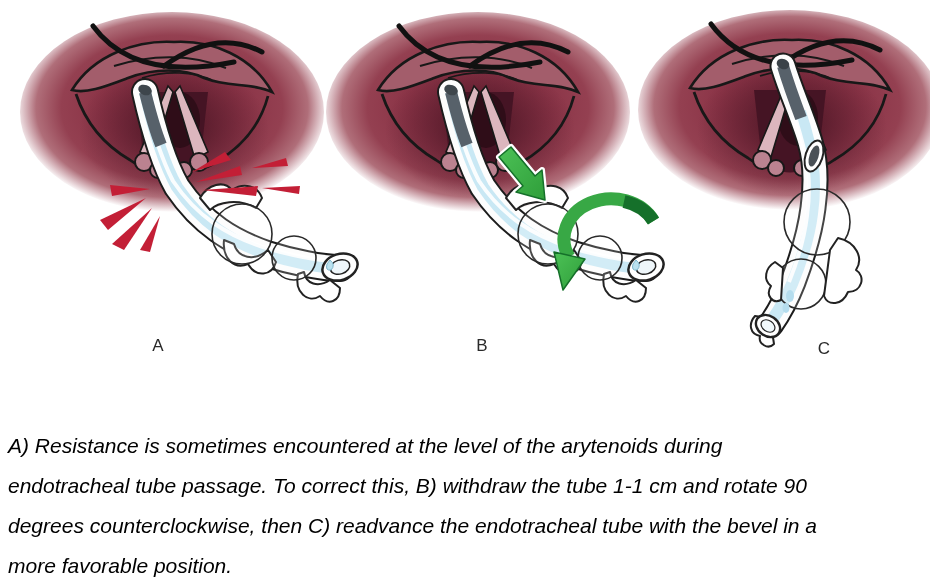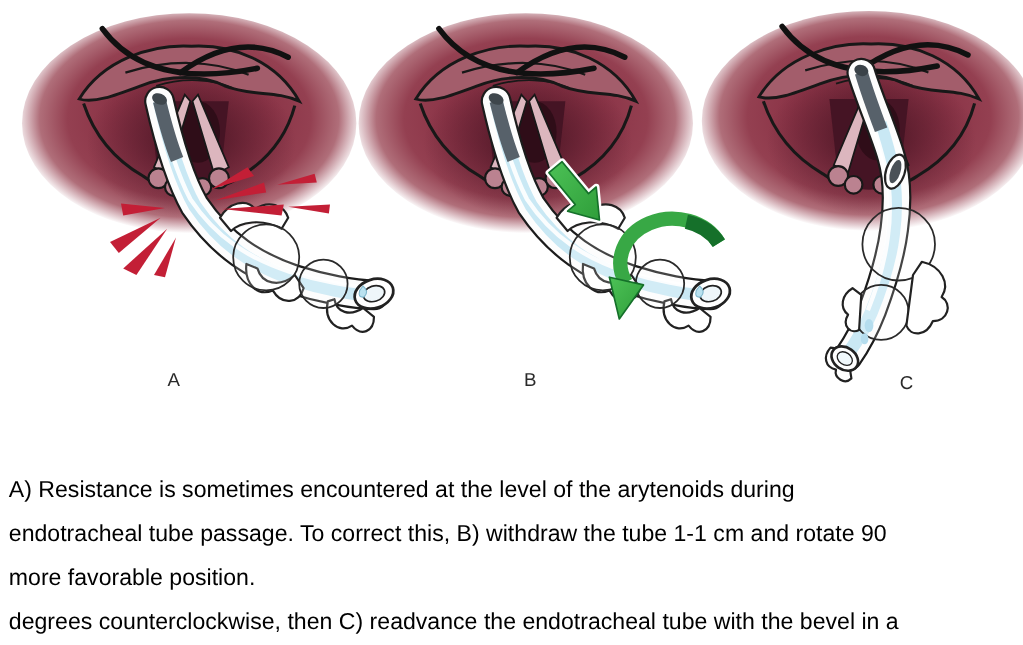--- a/index.html
+++ b/index.html
@@ -35,21 +35,21 @@
   .wrink{fill:#ffffff;stroke:#222222;stroke-width:2;stroke-linejoin:round;}
   .cuffc{fill:rgba(255,255,255,0.18);stroke:#2a2a2a;stroke-width:1.6;}
   .spike{fill:var(--c-resistance-red);}
   .garrow{fill:url(#gGreen);stroke:var(--c-arrow-green-dark);stroke-width:1.5;stroke-linejoin:round;}
   .caption{
     padding:24px 6px 0 8px;
     color:var(--c-caption);
     font-size:21px;
     line-height:40px;
   }
-  .caption div{white-space:nowrap;}
+  .caption div{white-space:nowrap;font-style:italic;}
 </style>
 </head>
 <body>
 
 <div class="figure-wrap">
 <svg width="930" height="402" viewBox="0 0 930 402" xmlns="http://www.w3.org/2000/svg">
   <defs>
     <radialGradient id="gOval" cx="50%" cy="48%" r="52%">
       <stop offset="0%" stop-color="#712436"></stop>
       <stop offset="45%" stop-color="#8b3447"></stop>
@@ -195,15 +195,15 @@
       <ellipse cx="786" cy="308" rx="3.5" ry="5" fill="#b5ddee"></ellipse>
     </g>
     <text class="panel-label" x="824" y="354" text-anchor="middle">C</text>
   </g>
 </svg>
 </div>
 
 <div class="caption">
   <div>A) Resistance is sometimes encountered at the level of the arytenoids during</div>
   <div>endotracheal tube passage. To correct this, B) withdraw the tube 1-1 cm and rotate 90</div>
+  <div>degrees counterclockwise, then C) readvance the endotracheal tube with the bevel in a</div>
   <div>more favorable position.</div>
-  <div>degrees counterclockwise, then C) readvance the endotracheal tube with the bevel in a</div>
 </div>
 
 </body></html>

